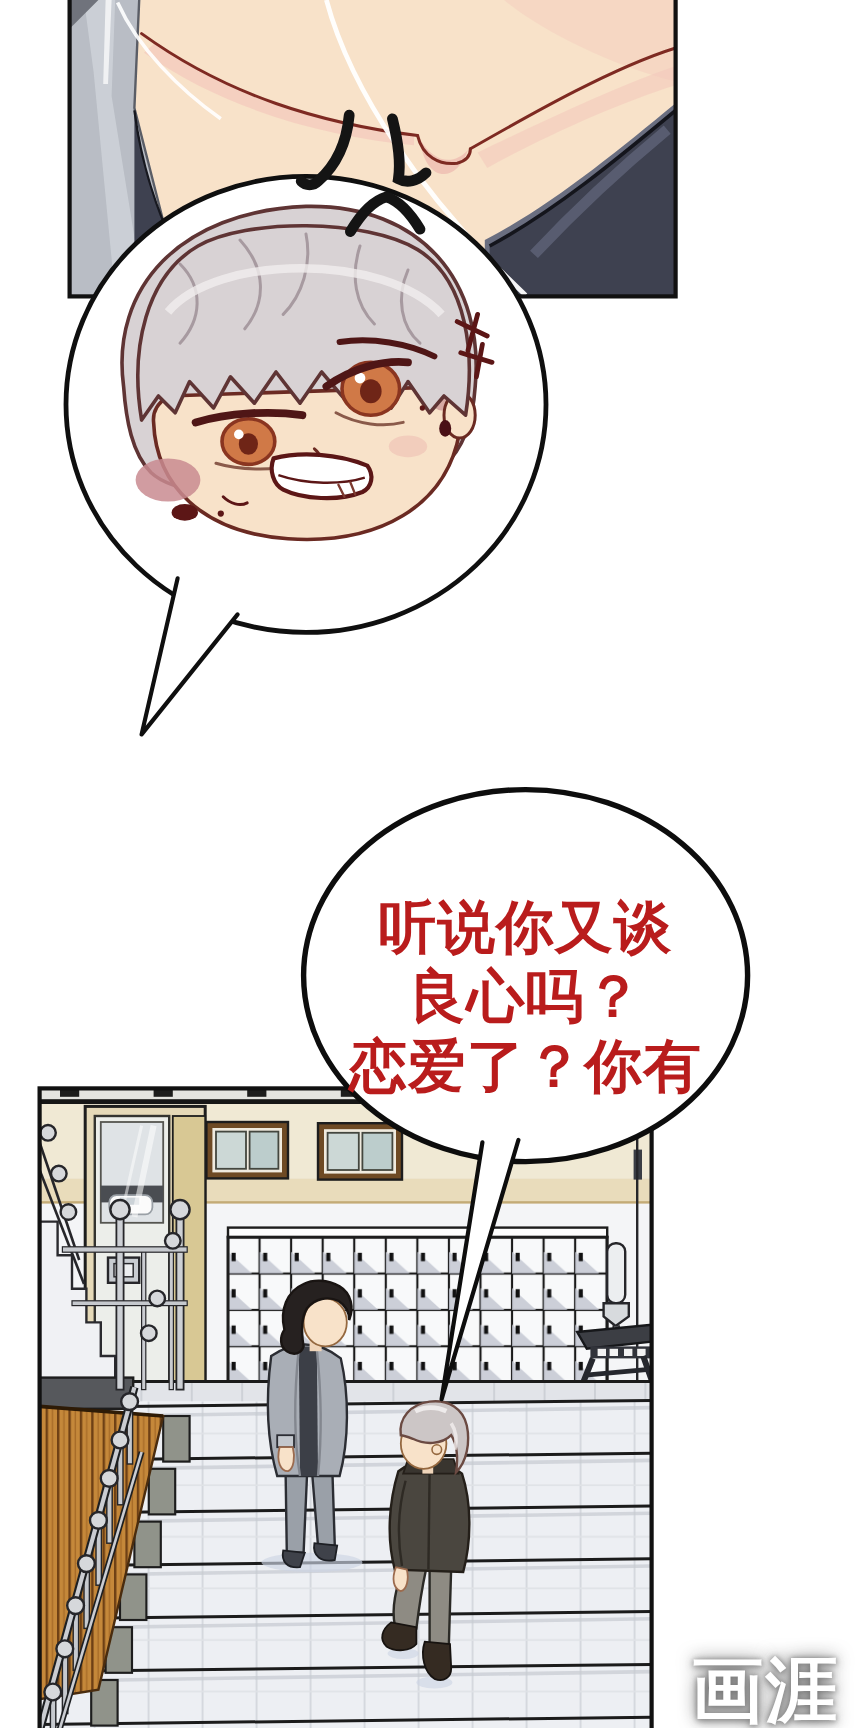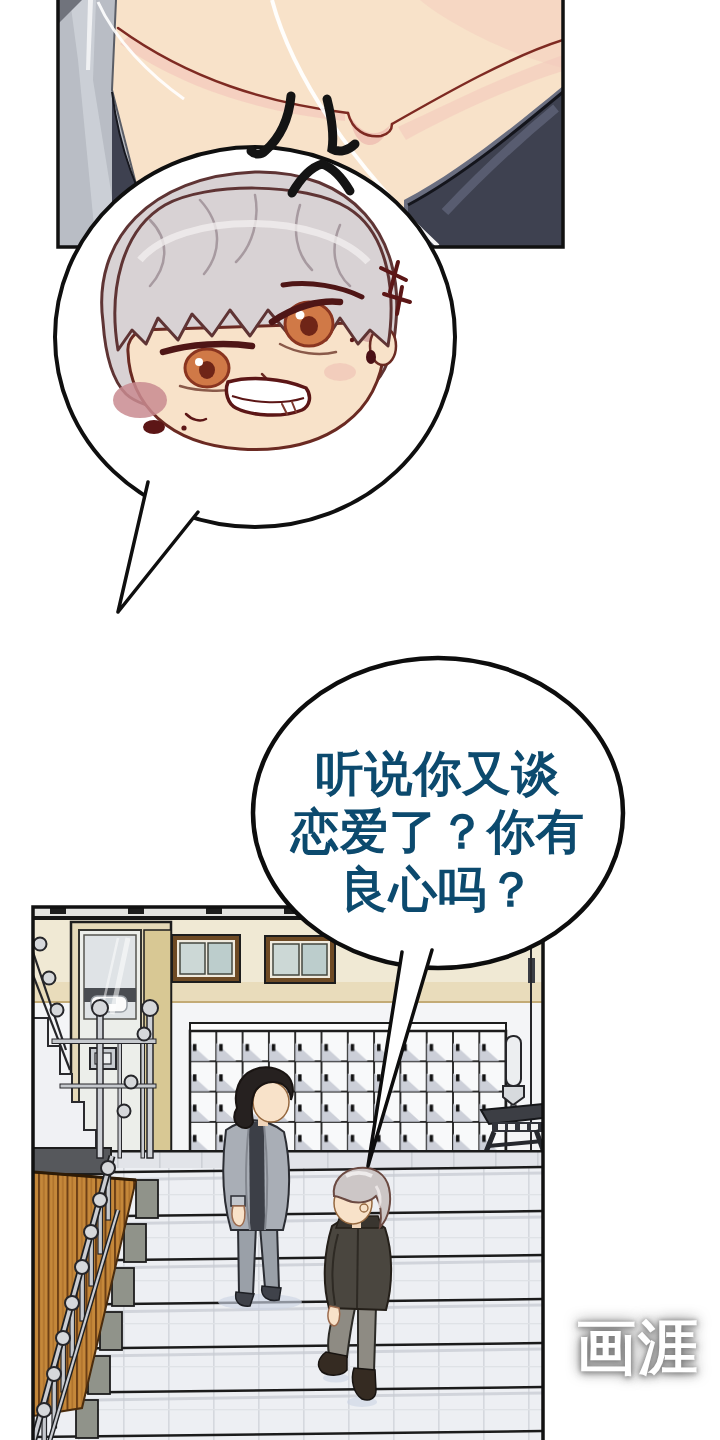--- a/index.html
+++ b/index.html
@@ -1,23 +1,23 @@
 <!DOCTYPE html>
 <html><head>
 <meta charset="utf-8">
 <style>
   html,body{margin:0;padding:0;background:#ffffff;}
   .page{position:relative;width:720px;height:1440px;background:#ffffff;overflow:hidden;
         font-family:"DejaVu Sans",sans-serif;}
   .artwork{position:absolute;left:0;top:0;width:720px;height:1440px;}
   .speech-text{position:absolute;left:248px;top:744px;width:380px;text-align:center;
-        font-size:48px;line-height:58px;font-weight:900;color:#0c4a6e;
+        font-size:48px;line-height:58px;font-weight:900;color:#b91c1c;
         font-family:"DejaVu Sans",sans-serif;letter-spacing:1px;}
   .speech-text div{white-space:nowrap;}
-  .watermark{position:absolute;left:558px;top:1316px;width:160px;text-align:center;color:#ffffff;}
+  .watermark{position:absolute;left:558px;top:1378px;width:160px;text-align:center;color:#ffffff;}
   .wm-logo{font-size:60px;font-weight:900;letter-spacing:2px;line-height:62px;
         text-shadow:0 0 14px rgba(100,100,100,.95),0 0 4px rgba(150,150,150,.85),0 2px 6px rgba(120,120,120,.7);}
   .wm-tag{font-size:30px;font-weight:700;letter-spacing:1px;margin-top:6px;
         text-shadow:0 0 10px rgba(100,100,100,.95),0 0 3px rgba(150,150,150,.85);}
 </style>
 </head>
 <body>
 
 <div class="page">
 <svg class="artwork" viewBox="0 0 720 1440" xmlns="http://www.w3.org/2000/svg">
@@ -365,20 +365,20 @@
 
   <g>
     <ellipse cx="438" cy="813" rx="185" ry="155" fill="#ffffff" stroke="#0d0d0d" stroke-width="4.5"></ellipse>
     <path d="M402,952 L368,1166 L432,950 Z" fill="#ffffff"></path>
     <path d="M402,952 L368,1166 M368,1166 L432,950" fill="none" stroke="#0d0d0d" stroke-width="3.5" stroke-linecap="round"></path>
   </g>
 </svg>
 
 <div class="speech-text">
   <div>听说你又谈</div>
+  <div>良心吗？</div>
   <div>恋爱了？你有</div>
-  <div>良心吗？</div>
 </div>
 
 <div class="watermark">
   <div class="wm-logo">画涯</div>
 </div>
 </div>
 
 </body></html>

